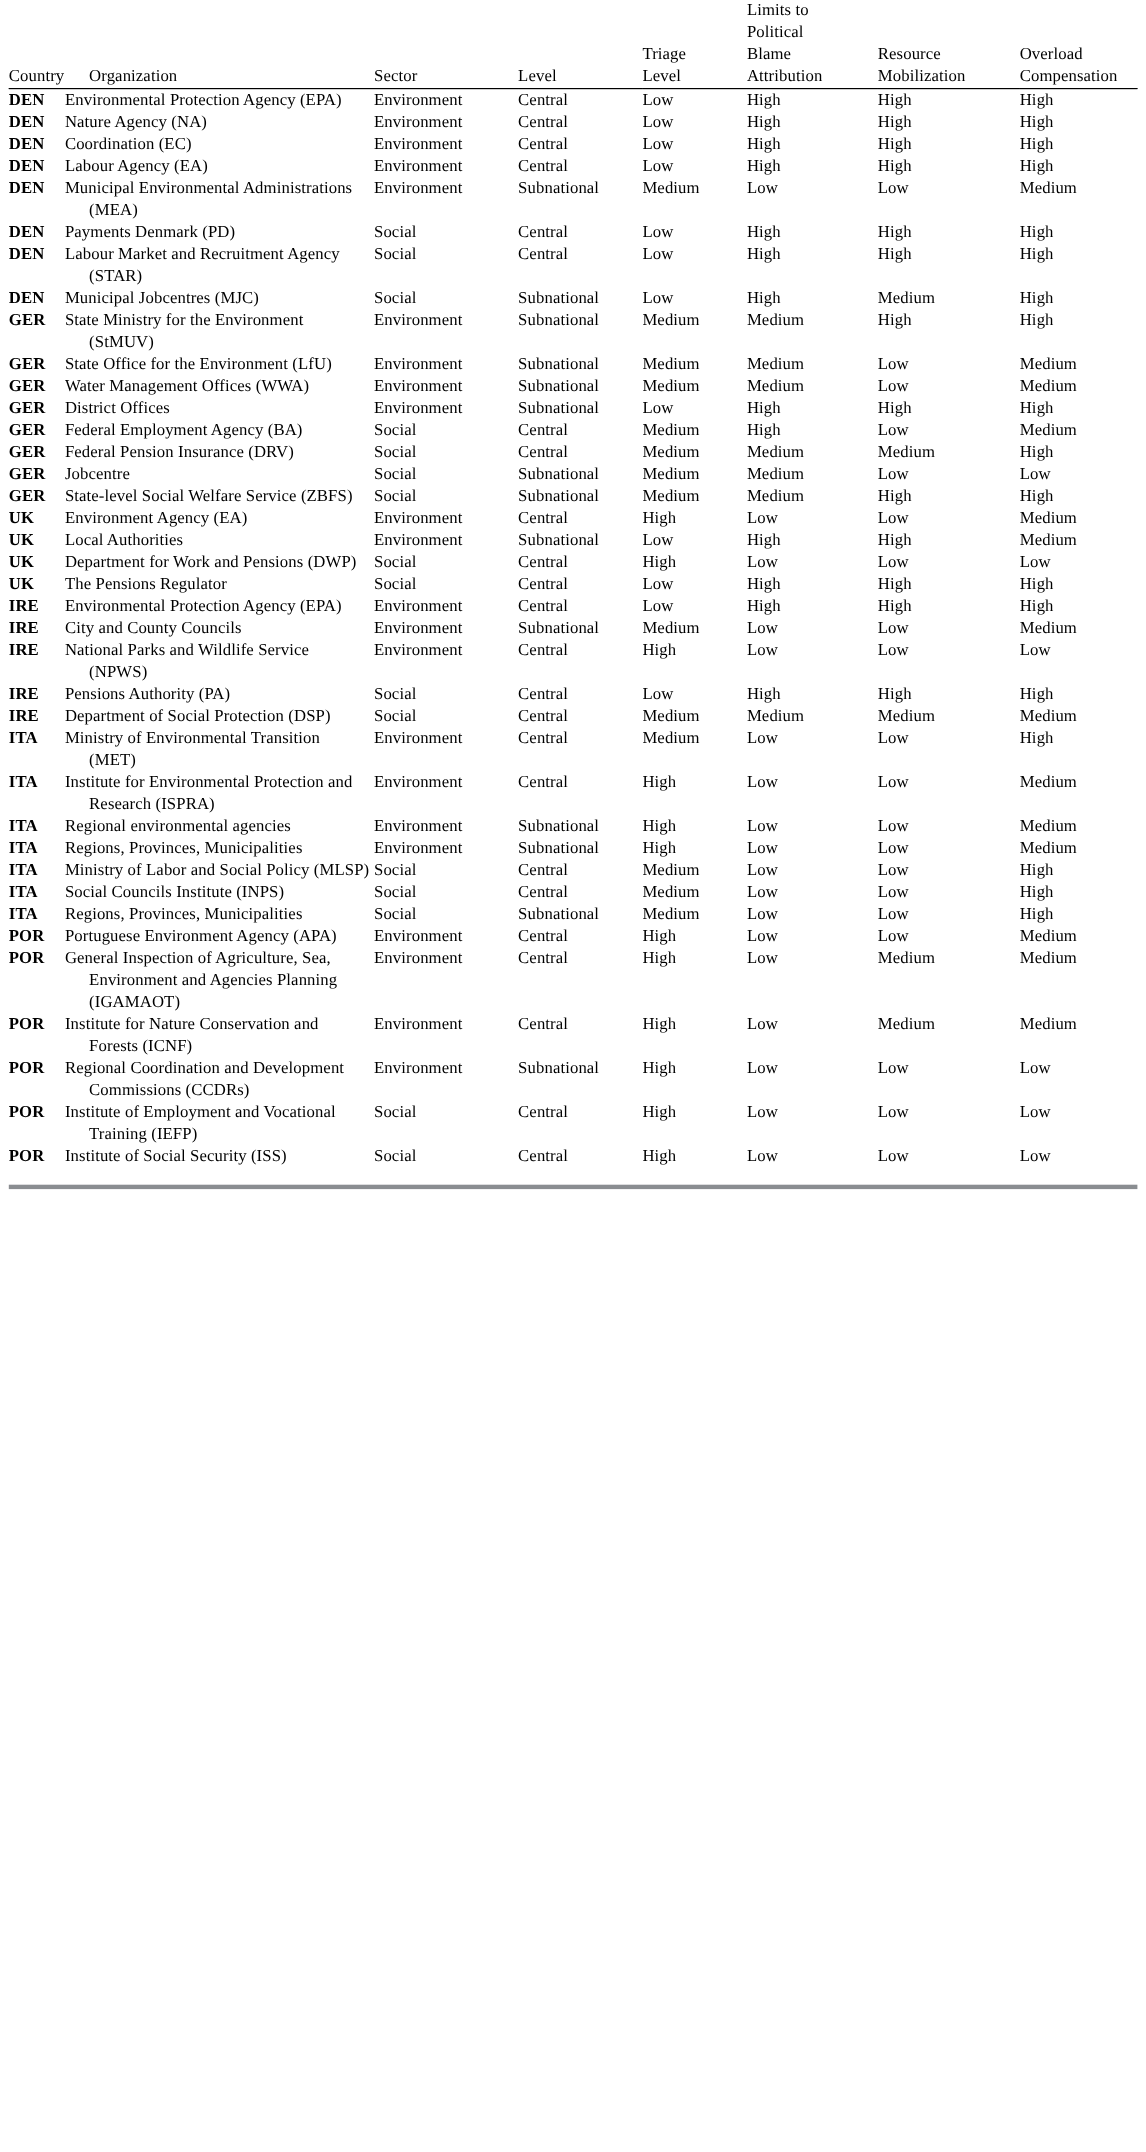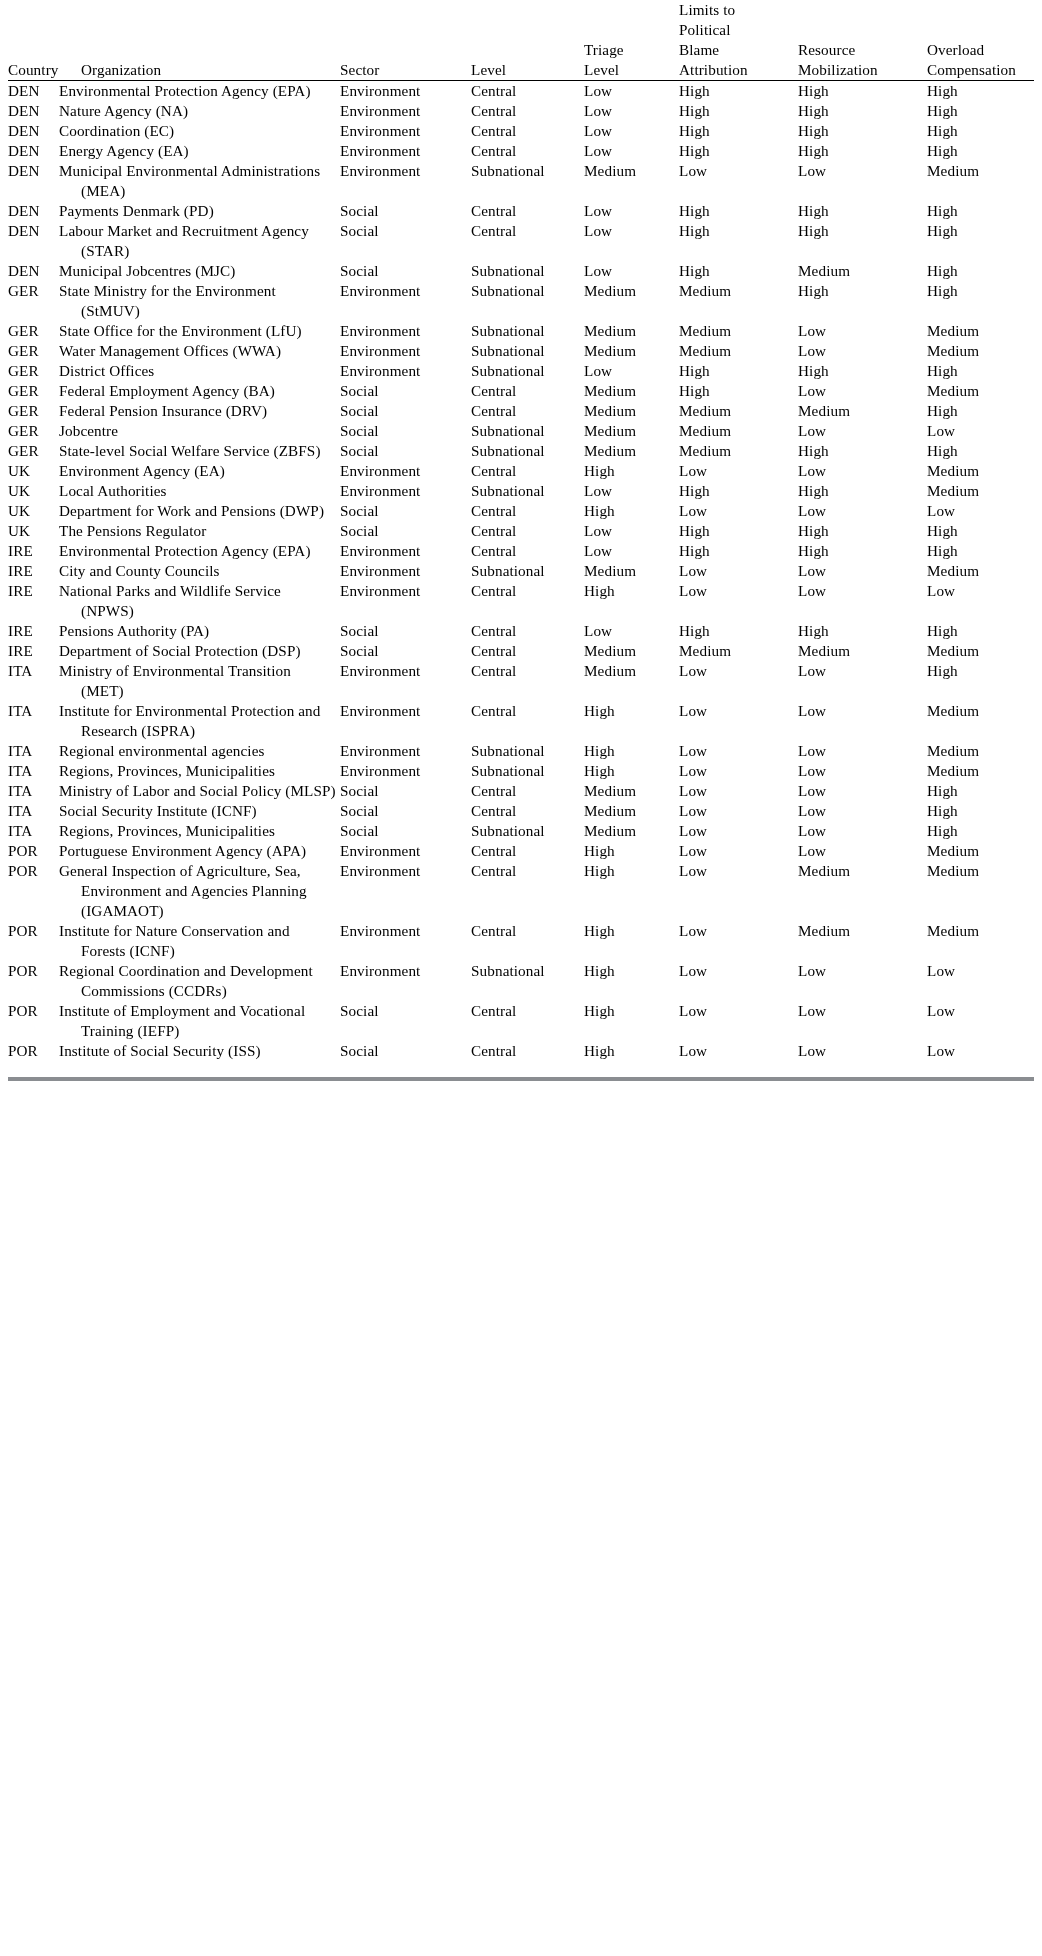--- a/index.html
+++ b/index.html
@@ -41,21 +41,21 @@
   tbody tr.first-body-row td {
     padding-top: 9px;
   }
   table.data-table tbody td {
     vertical-align: top;
     text-align: left;
     padding: 0 4px 0 0;
     letter-spacing: 0.1px;
   }
   td.country-cell {
-    font-weight: normal;
+    font-weight: bold;
     margin-left: 45px;
   }
   td.org-cell {
     padding-left: 0;
     text-indent: -22px;
     padding-left: 22px;
     margin-top: 13px;
   }
   .col-country { width: 73px; }
   .col-org     { width: 259px; }
@@ -151,21 +151,21 @@
           <td class="org-cell">Coordination (EC)</td>
           <td>Environment</td>
           <td>Central</td>
           <td>Low</td>
           <td>High</td>
           <td>High</td>
           <td>High</td>
         </tr>
         <tr>
           <td class="country-cell">DEN</td>
-          <td class="org-cell">Energy Agency (EA)</td>
+          <td class="org-cell">Labour Agency (EA)</td>
           <td>Environment</td>
           <td>Central</td>
           <td>Low</td>
           <td>High</td>
           <td>High</td>
           <td>High</td>
         </tr>
         <tr>
           <td class="country-cell">DEN</td>
           <td class="org-cell">Municipal Environmental Administrations (MEA)</td>
@@ -421,21 +421,21 @@
           <td class="org-cell">Ministry of Labor and Social Policy (MLSP)</td>
           <td>Social</td>
           <td>Central</td>
           <td>Medium</td>
           <td>Low</td>
           <td>Low</td>
           <td>High</td>
         </tr>
         <tr>
           <td class="country-cell">ITA</td>
-          <td class="org-cell">Social Security Institute (ICNF)</td>
+          <td class="org-cell">Social Councils Institute (INPS)</td>
           <td>Social</td>
           <td>Central</td>
           <td>Medium</td>
           <td>Low</td>
           <td>Low</td>
           <td>High</td>
         </tr>
         <tr>
           <td class="country-cell">ITA</td>
           <td class="org-cell">Regions, Provinces, Municipalities</td>

